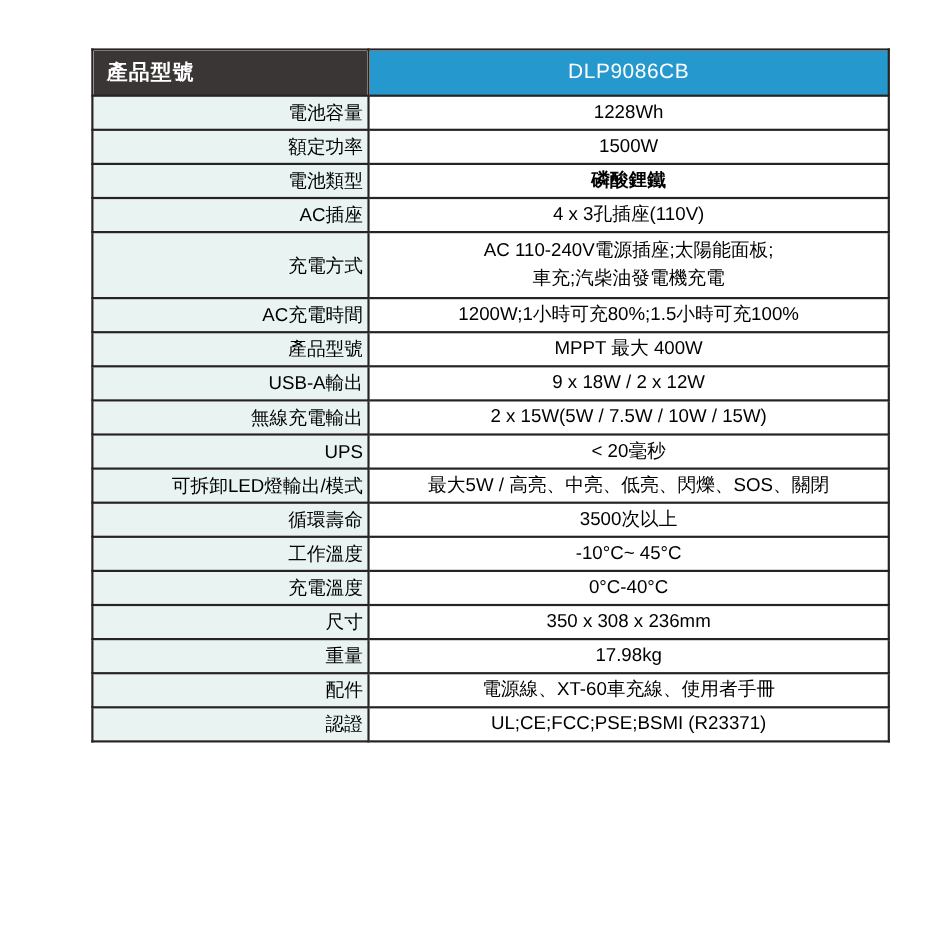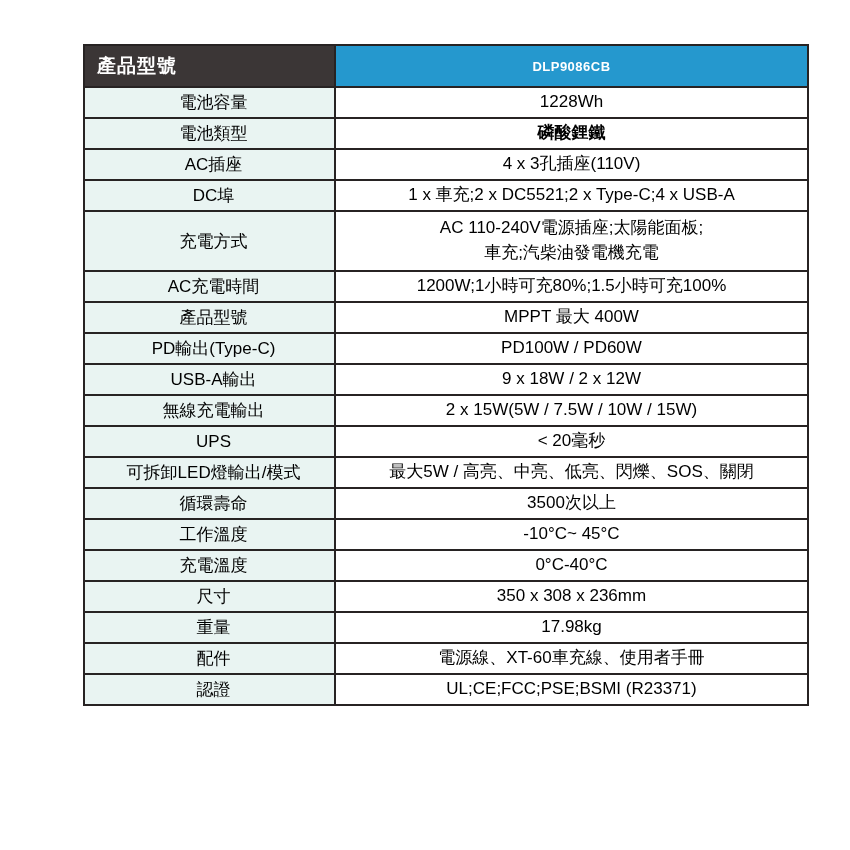--- a/index.html
+++ b/index.html
@@ -43,27 +43,27 @@
     height: 38px;
     font-size: 19px;
     font-weight: bold;
     letter-spacing: 1px;
   }
   th.h-value {
     background: var(--header-value-bg, #2598ce);
     color: var(--header-text, #ffffff);
     text-align: center;
     height: 38px;
-    font-size: 13px;
-    font-weight: bold;
+    font-size: 19px;
+    font-weight: normal;
     letter-spacing: 0.5px;
   }
   td.label {
     background: var(--label-bg, #e9f4f2);
-    text-align: center;
+    text-align: right;
     padding: 0 4px 0 12px;
     height: 29px;
     font-size: 17px;
     white-space: nowrap;
   }
   td.value {
     background: var(--value-bg, #ffffff);
     text-align: center;
     padding: 0 4px;
     height: 29px;
@@ -89,56 +89,52 @@
         <th class="h-label">產品型號</th>
         <th class="h-value">DLP9086CB</th>
       </tr>
     </thead>
     <tbody id="spec-body">
   <tr>
     <td class="label">電池容量</td>
     <td class="value">1228Wh</td>
   </tr>
 
+  <tr>
+    <td class="label">額定功率</td>
+    <td class="value">1500W</td>
+  </tr>
 
   <tr>
     <td class="label">電池類型</td>
     <td class="value bold">磷酸鋰鐵</td>
   </tr>
 
   <tr>
     <td class="label">AC插座</td>
     <td class="value">4 x 3孔插座(110V)</td>
   </tr>
 
-  <tr>
-    <td class="label">DC埠</td>
-    <td class="value">1 x 車充;2 x DC5521;2 x Type-C;4 x USB-A</td>
-  </tr>
 
   <tr class="tall">
     <td class="label">充電方式</td>
     <td class="value">AC 110-240V電源插座;太陽能面板;
 車充;汽柴油發電機充電</td>
   </tr>
 
   <tr>
     <td class="label">AC充電時間</td>
     <td class="value">1200W;1小時可充80%;1.5小時可充100%</td>
   </tr>
 
   <tr>
     <td class="label">產品型號</td>
     <td class="value">MPPT 最大 400W</td>
   </tr>
 
-  <tr>
-    <td class="label">PD輸出(Type-C)</td>
-    <td class="value">PD100W / PD60W</td>
-  </tr>
 
   <tr>
     <td class="label">USB-A輸出</td>
     <td class="value">9 x 18W / 2 x 12W</td>
   </tr>
 
 
   <tr>
     <td class="label">無線充電輸出</td>
     <td class="value">2 x 15W(5W / 7.5W / 10W / 15W)</td>

